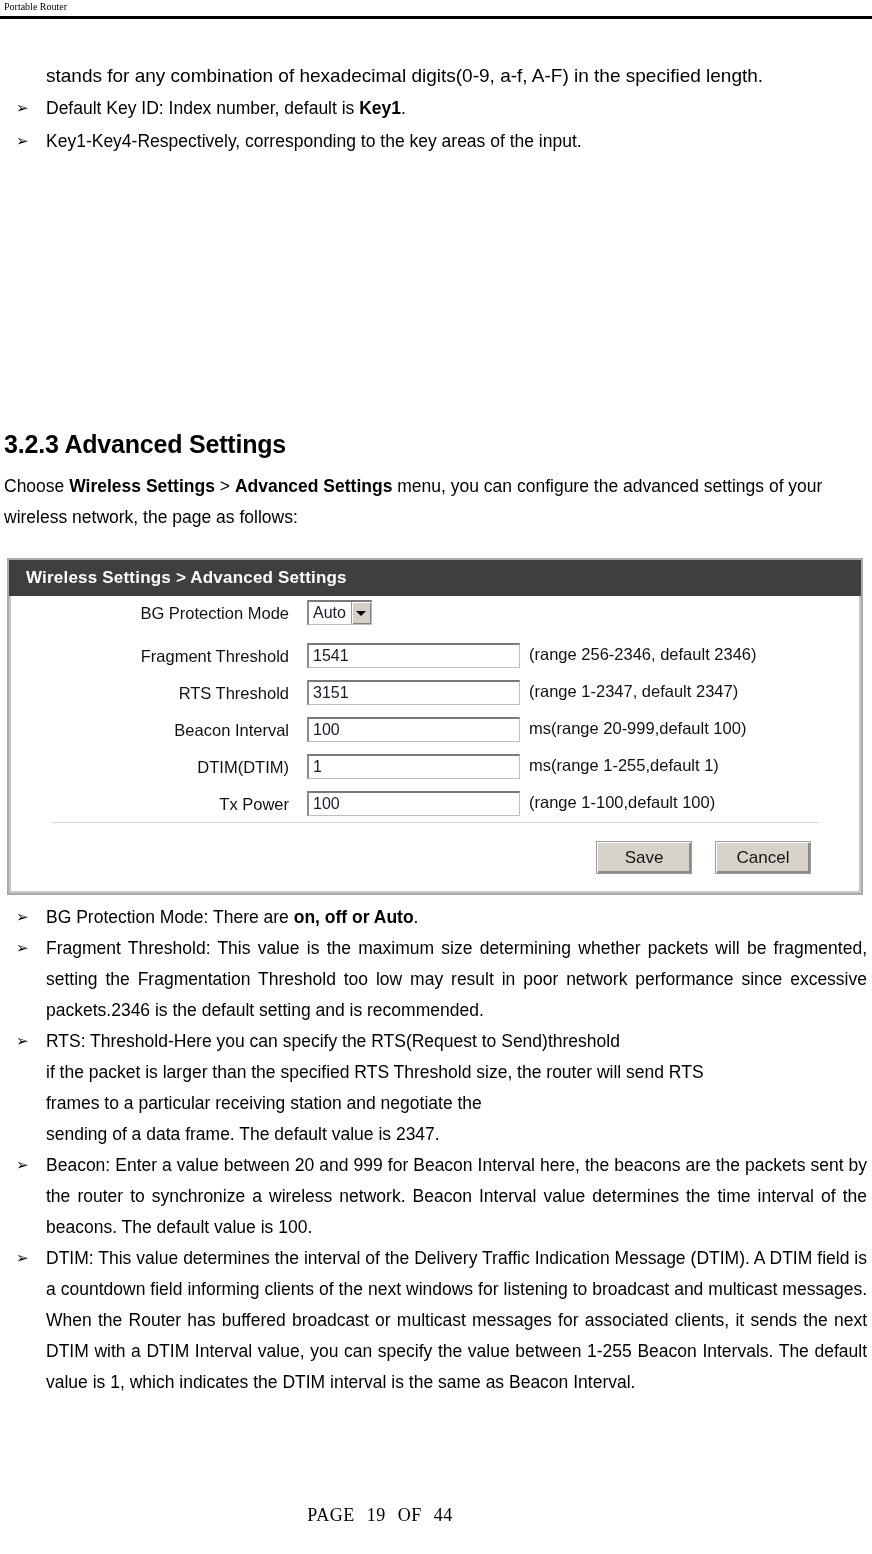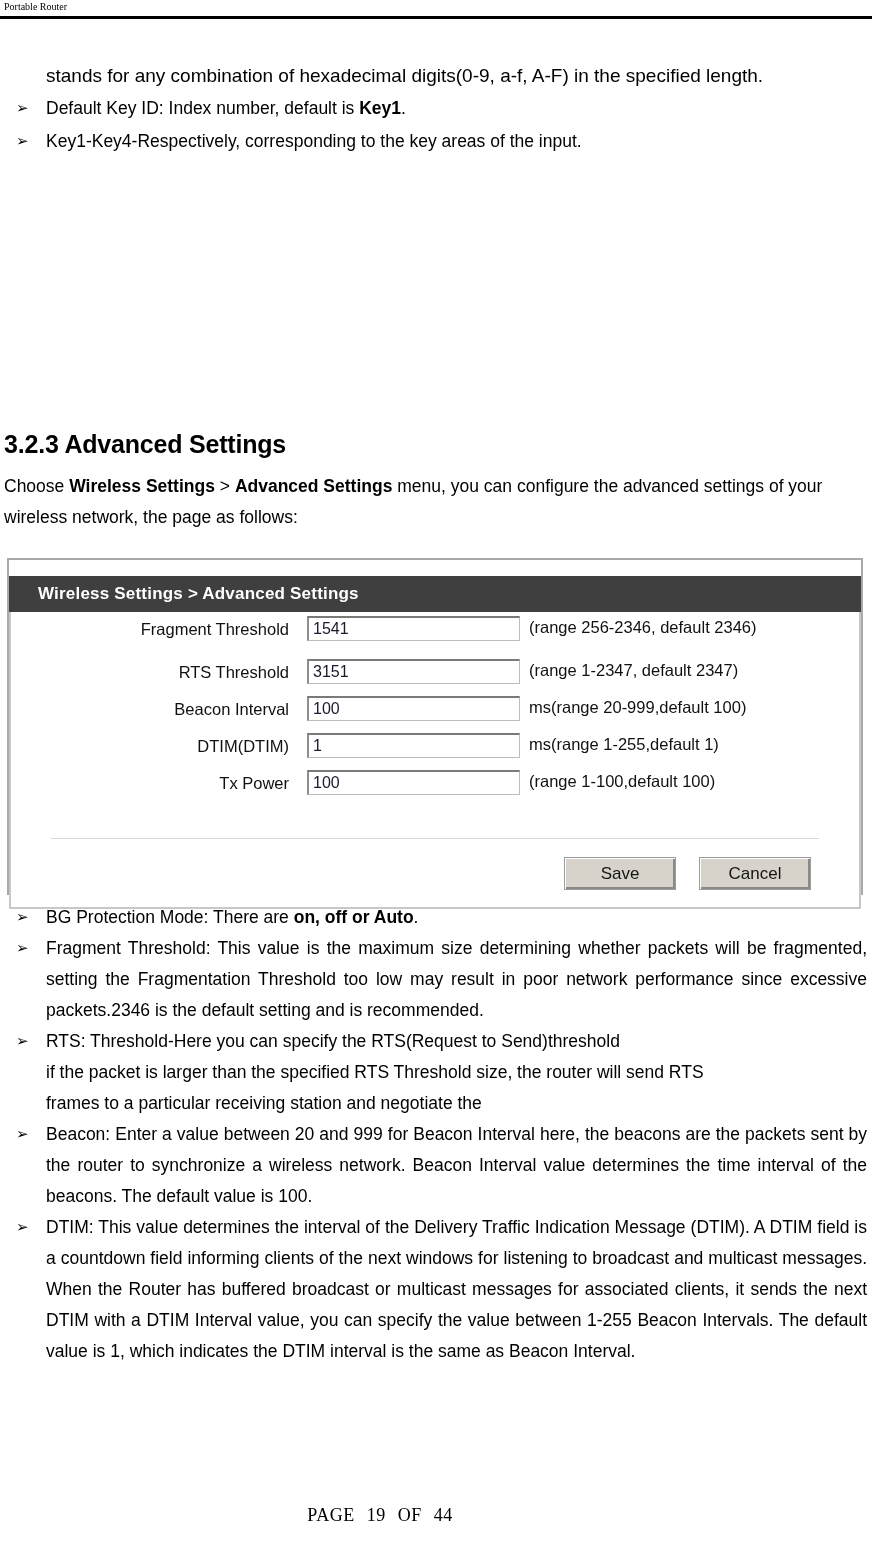--- a/index.html
+++ b/index.html
@@ -110,24 +110,23 @@
     border: 2px solid #a9a9a9;
     background: #ffffff;
   }
   .shot-titlebar {
     height: 36px;
     background: #3f3f3f;
     color: #ffffff;
     font-size: 17px;
     font-weight: bold;
     line-height: 36px;
-    padding-left: 29px;
+    padding-left: 17px;
     letter-spacing: 0.2px;
     white-space: nowrap;
-    margin-top: 16px;
   }
   .shot-body {
     position: relative;
     height: 297px;
     box-sizing: border-box;
     border-left: 2px solid #c8c8c8;
     border-right: 2px solid #c8c8c8;
     border-bottom: 2px solid #c8c8c8;
     background: #ffffff;
   }
@@ -229,21 +228,21 @@
     position: absolute;
     left: 0;
     right: 0;
     top: 245px;
     text-align: right;
     padding-right: 48px;
   }
   .btn {
     display: inline-block;
     box-sizing: border-box;
-    width: 112px;
+    width: 96px;
     height: 33px;
     margin-left: 23px;
     background: #d7d3ca;
     border: 1px solid #9c9c9c;
     box-shadow: inset 1px 1px 0 #ffffff, inset -2px -2px 0 #8c8a85;
     font-size: 17px;
     line-height: 31px;
     text-align: center;
     color: #151515;
     font-family: "Liberation Sans", sans-serif;
@@ -297,20 +296,31 @@
   <h2 class="section-heading">3.2.3 Advanced Settings</h2>
   <p class="intro"><span>Choose </span><b>Wireless Settings</b><span> &gt; </span><b>Advanced Settings</b><span> menu, you can configure the advanced settings of your wireless network, the page as follows:</span></p>
 </div>
 
 <div class="shot">
 
   <div class="shot-titlebar">Wireless Settings &gt; Advanced Settings</div>
 
   <div class="shot-body">
 
+    <div class="form-row">
+      <div class="f-label">BG Protection Mode</div>
+      <div class="f-field">
+        <div class="selbox">
+          <span class="sel-val">Auto</span>
+          <span class="sel-arrow">
+              <i></i>
+            </span>
+        </div>
+      </div>
+    </div>
 
     <div class="form-row">
       <div class="f-label">Fragment Threshold</div>
       <div class="f-field">
         <div class="txtbox">1541</div>
       </div>
       <div class="f-hint">(range 256-2346, default 2346)</div>
     </div>
 
     <div class="form-row">
@@ -362,20 +372,21 @@
 
   <p class="bullet justify" style="padding-right:5px;">
     <span class="marker">➢</span><span>Fragment Threshold: This value is the maximum size determining whether packets will be fragmented, setting the Fragmentation Threshold too low may result in poor network performance since excessive packets.2346 is the default setting and is recommended.</span>
   </p>
 
   <p class="bullet">
     <span class="marker">➢</span>
       <span class="nowrapline">RTS: Threshold-Here you can specify the RTS(Request to Send)threshold</span>
       <span class="nowrapline">if the packet is larger than the specified RTS Threshold size, the router will send RTS</span>
       <span class="nowrapline">frames to a particular receiving station and negotiate the</span>
+      <span class="nowrapline">sending of a data frame. The default value is 2347.</span>
   </p>
 
   <p class="bullet justify" style="padding-right:5px;">
     <span class="marker">➢</span><span>Beacon: Enter a value between 20 and 999 for Beacon Interval here, the beacons are the packets sent by the router to synchronize a wireless network. Beacon Interval value determines the time interval of the beacons. The default value is 100.</span>
   </p>
 
   <p class="bullet justify" style="padding-right:5px;">
     <span class="marker">➢</span><span>DTIM: This value determines the interval of the Delivery Traffic Indication Message (DTIM). A DTIM field is a countdown field informing clients of the next windows for listening to broadcast and multicast messages. When the Router has buffered broadcast or multicast messages for associated clients, it sends the next DTIM with a DTIM Interval value, you can specify the value between 1-255 Beacon Intervals. The default value is 1, which indicates the DTIM interval is the same as Beacon Interval.</span>
   </p>
 

